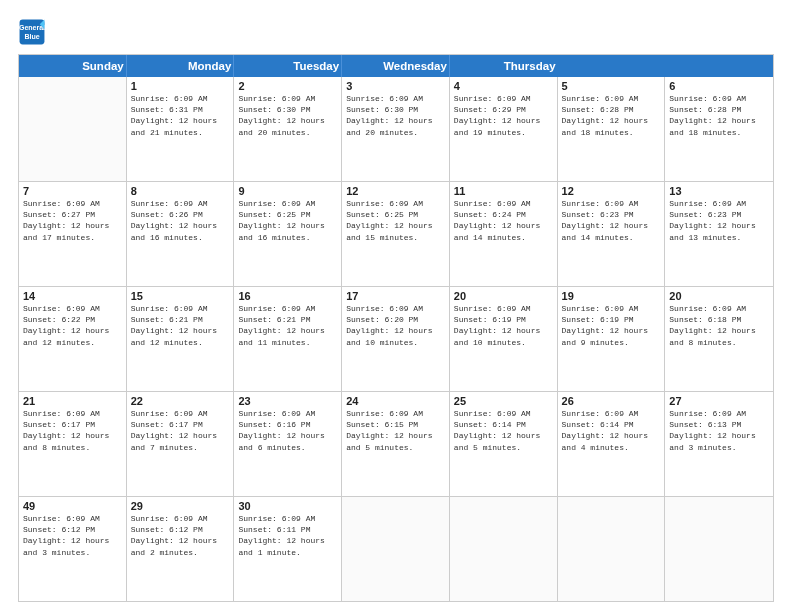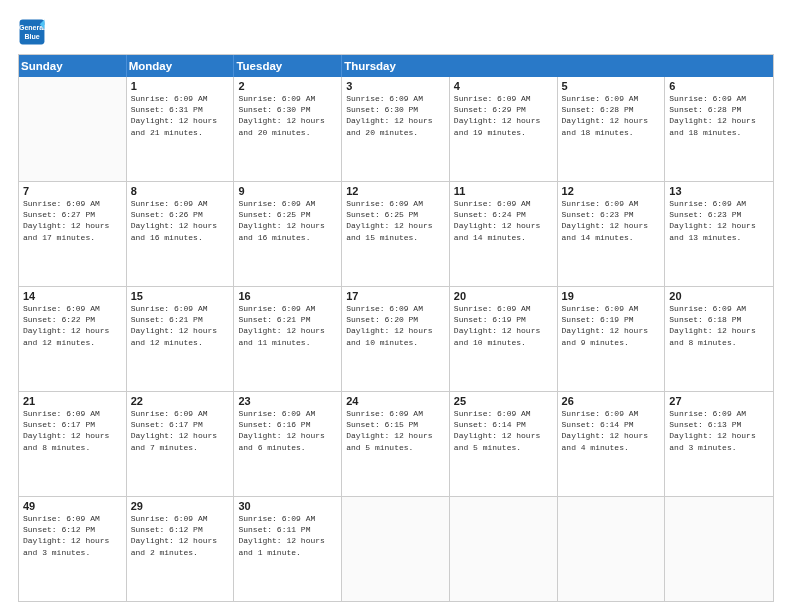--- a/index.html
+++ b/index.html
@@ -61,21 +61,21 @@
     }
     .cal-header {
       display: grid;
       grid-template-columns: repeat(7, 1fr);
       background: #2979c8;
     }
     .cal-header-cell {
       color: #fff;
       font-size: 11.5px;
       font-weight: bold;
-      text-align: left;
+      text-align: right;
       padding: 5px 2px;
       border-right: 1px solid #4a90d9;
     }
     .cal-header-cell:last-child { border-right: none; }
     .cal-body {
       display: flex;
       flex-direction: column;
       flex: 1;
     }
     .cal-row {
@@ -132,20 +132,21 @@
       <div class="month-title"></div>
       <div class="subtitle"></div>
     </div>
   </div>
 
   <div class="calendar">
     <div class="cal-header">
     <div class="cal-header-cell">Sunday</div>
         <div class="cal-header-cell">Monday</div>
         <div class="cal-header-cell">Tuesday</div>
+        <div class="cal-header-cell">Wednesday</div>
         <div class="cal-header-cell">Thursday</div>
       </div>
     <div class="cal-body">
     <div class="cal-row">
           <div class="cal-cell empty"></div>
           <div class="cal-cell">
             <span class="day-num">1</span>
             <div class="cell-info">Sunrise: 6:09 AM<br>Sunset: 6:31 PM<br>Daylight: 12 hours and 21 minutes.</div>
           </div>
           <div class="cal-cell">

